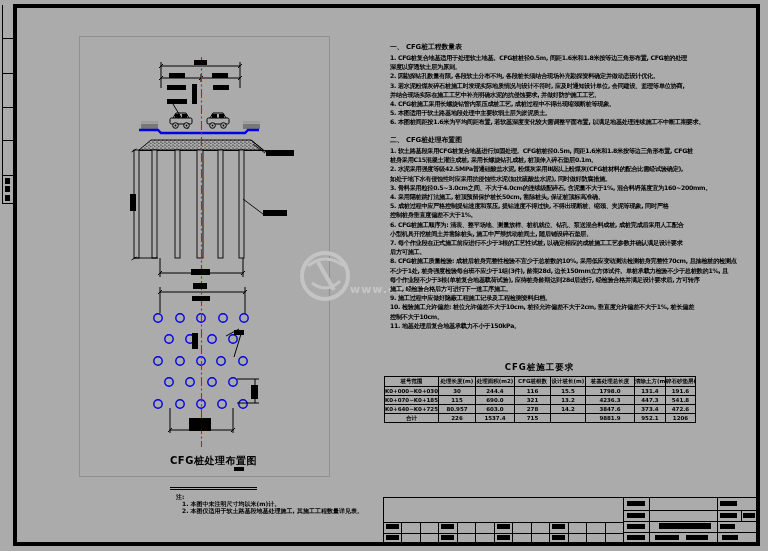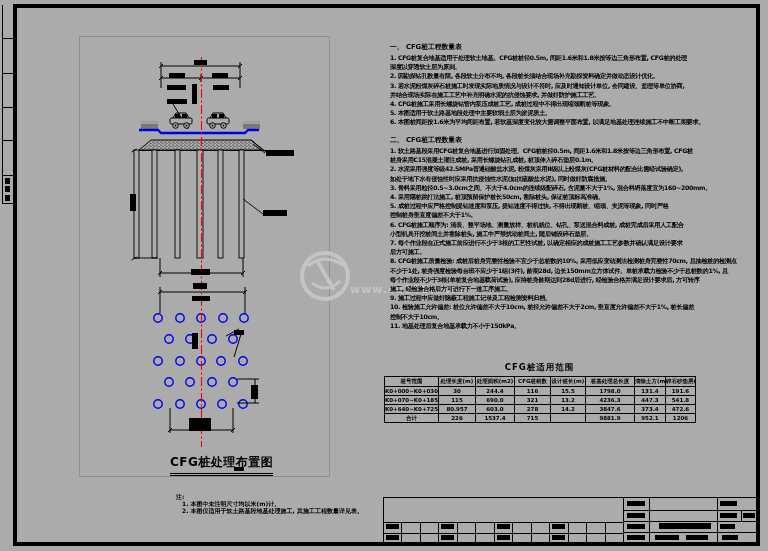--- a/index.html
+++ b/index.html
@@ -36,22 +36,22 @@
     table-layout:fixed;width:311px;
   }
   table.qt td{
     border:1px solid #000;height:8px;padding:0;
     font-size:5.5px;font-weight:bold;color:#000;text-align:center;
     white-space:nowrap;overflow:hidden;line-height:7px;
   }
   table.qt tr.hd td{height:9px}
   .caption{
     position:absolute;left:170px;top:454px;
-    font-size:12px;font-weight:bold;color:#000;white-space:nowrap;
-    border-bottom:3px double #000;padding-bottom:2px;letter-spacing:0.5px;
+    font-size:10px;font-weight:bold;color:#000;white-space:nowrap;
+    border-bottom:3px double #000;padding-bottom:19px;letter-spacing:0.5px;
   }
   .notes{
     position:absolute;left:176px;top:493px;width:210px;overflow:hidden;
     font-size:6px;line-height:7.2px;font-weight:bold;color:#000;white-space:nowrap;
   }
   .notes .ind{padding-left:6px}
   .wmtext{
     position:absolute;left:350px;top:283px;
     color:#c6c6c6;font-size:11px;font-weight:bold;letter-spacing:1px;
   }
@@ -239,21 +239,21 @@
   <div>深度以穿透软土层为原则。</div>
   <div>2. 因勘探钻孔数量有限, 各段软土分布不均, 各段桩长须结合现场补充勘探资料确定并做动态设计优化。</div>
   <div>3. 若水泥粉煤灰碎石桩施工时发现实际地质情况与设计不符时, 应及时通知设计单位, 会同建设、监理等单位协商,</div>
   <div>并结合现场实际在施工工艺中补充明确水泥的抗侵蚀要求, 并做好防护施工工艺。</div>
   <div>4. CFG桩施工采用长螺旋钻管内泵压成桩工艺, 成桩过程中不得出现缩颈断桩等现象。</div>
   <div>5. 本图适用于软土路基地段处理中主要软弱土层为淤泥质土。</div>
   <div>6. 本图桩间距按1.6米为平均间距布置, 若软基深度变化较大需调整平面布置, 以满足地基处理连续施工不中断工期要求。</div>
 </div>
 
 <div class="spec" style="top:135px;height:200px">
-  <div class="hd">二、 CFG桩工程数量表</div>
+  <div class="hd">二、 CFG桩处理布置图</div>
   <div>1. 软土路基段采用CFG桩复合地基进行加固处理。CFG桩桩径0.5m, 间距1.6米和1.8米按等边三角形布置, CFG桩</div>
   <div>桩身采用C15混凝土灌注成桩, 采用长螺旋钻孔成桩, 桩顶伸入碎石垫层0.1m。</div>
   <div>2. 水泥采用强度等级42.5MPa普通硅酸盐水泥, 粉煤灰采用Ⅱ级以上粉煤灰(CFG桩材料的配合比需经试验确定),</div>
   <div>如处于地下水有侵蚀性时应采用抗侵蚀性水泥(如抗硫酸盐水泥), 同时做好防腐措施。</div>
   <div>3. 骨料采用粒径0.5~3.0cm之间、不大于4.0cm的连续级配碎石, 含泥量不大于1%, 混合料坍落度宜为160~200mm。</div>
   <div>4. 采用隔桩跳打法施工, 桩顶预留保护桩长50cm, 凿除桩头, 保证桩顶标高准确。</div>
   <div>5. 成桩过程中应严格控制提钻速度和泵压, 提钻速度不得过快, 不得出现断桩、缩颈、夹泥等现象, 同时严格</div>
   <div>控制桩身垂直度偏差不大于1%。</div>
   <div>6. CFG桩施工顺序为: 清表、整平场地、测量放样、桩机就位、钻孔、泵送混合料成桩, 成桩完成后采用人工配合</div>
   <div>小型机具开挖桩间土并凿除桩头, 施工中严禁扰动桩间土, 随后铺设碎石垫层。</div>
@@ -262,21 +262,21 @@
   <div>8. CFG桩施工质量检验: 成桩后桩身完整性检验不宜少于总桩数的10%, 采用低应变动测法检测桩身完整性70cm, 且抽检桩的检测点</div>
   <div>不少于1处, 桩身强度检验每台班不应少于1组(3件), 龄期28d, 边长150mm立方体试件。单桩承载力检验不少于总桩数的1%, 且</div>
   <div>每个作业段不少于3根(单桩复合地基载荷试验), 应待桩身龄期达到28d后进行, 经检验合格并满足设计要求后, 方可转序</div>
   <div>施工, 经检验合格后方可进行下一道工序施工。</div>
   <div>9. 施工过程中应做好隐蔽工程施工记录及工程检测资料归档。</div>
   <div>10. 检验施工允许偏差: 桩位允许偏差不大于10cm, 桩径允许偏差不大于2cm, 垂直度允许偏差不大于1%, 桩长偏差</div>
   <div>控制不大于10cm。</div>
   <div>11. 地基处理后复合地基承载力不小于150kPa。</div>
 </div>
 
-<div class="qt-title">CFG桩适用范围</div>
+<div class="qt-title">CFG桩施工要求</div>
 <table class="qt">
   <colgroup>
     <col style="width:54px">
       <col style="width:37px">
       <col style="width:39px">
       <col style="width:36px">
     <col style="width:35px">
       <col style="width:49px">
       <col style="width:31px">
       <col style="width:30px">

